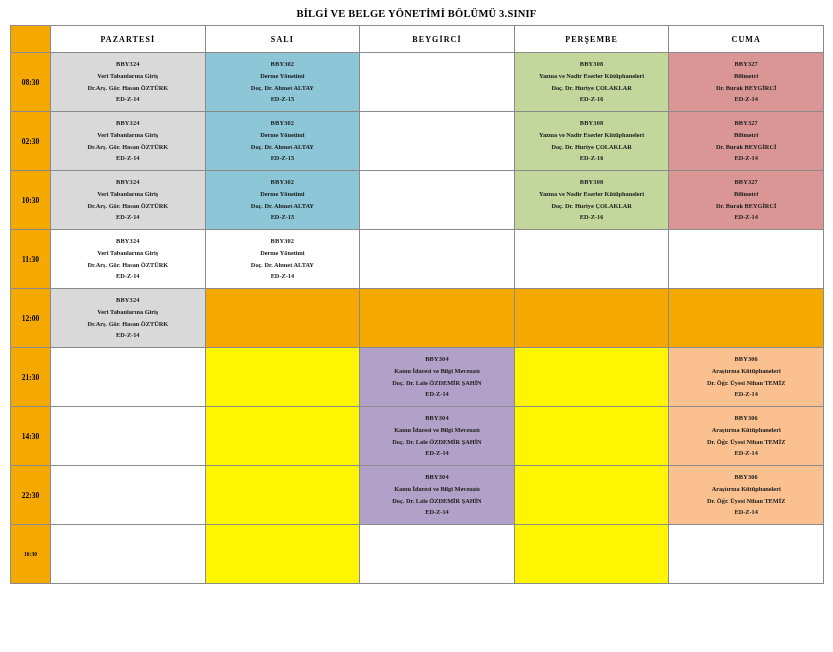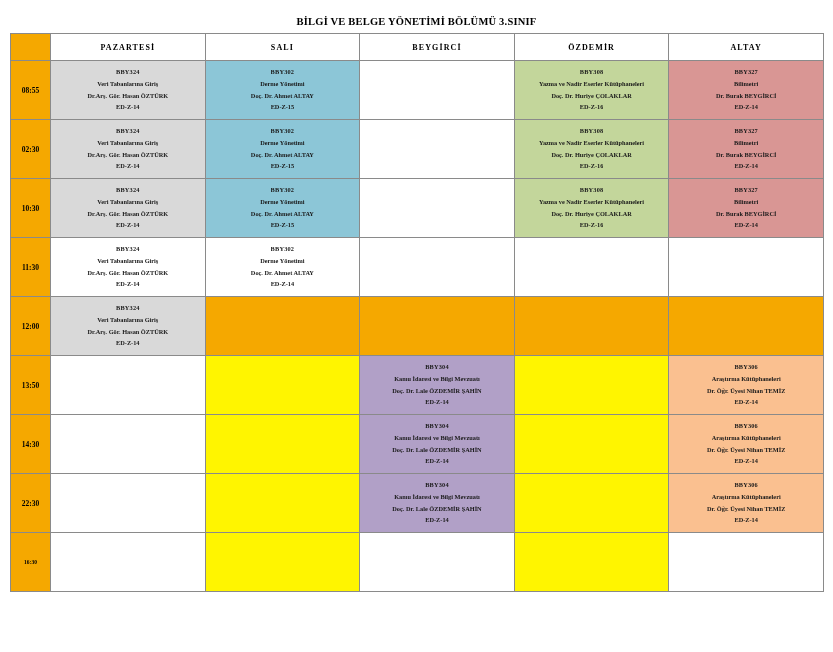--- a/index.html
+++ b/index.html
@@ -11,21 +11,21 @@
     width: 833px;
     height: 652px;
     font-family: "Liberation Serif", serif;
     overflow: hidden;
   }
   .page {
     position: relative;
     width: 833px;
     height: 516px;
     box-sizing: border-box;
-    padding: 14px 10px 8px 10px;
+    padding: 6px 10px 8px 10px;
   }
   .title {
     text-align: center;
     font-size: 10.5px;
     font-weight: bold;
     letter-spacing: 0.2px;
     margin: 2px 0 6px 0;
     color: #000;
   }
   table.schedule {
@@ -105,27 +105,27 @@
       <col class="daycol">
       <col class="daycol">
       <col class="daycol">
     </colgroup>
     <thead>
       <tr>
         <td class="corner"></td>
         <th class="dayhead">PAZARTESİ</th>
         <th class="dayhead">SALI</th>
         <th class="dayhead">BEYGİRCİ</th>
-        <th class="dayhead">ÖZDEMİR</th>
-        <th class="dayhead">ALTAY</th>
+        <th class="dayhead">PERŞEMBE</th>
+        <th class="dayhead">CUMA</th>
       </tr>
     </thead>
     <tbody id="schedule-body">
         <tr>
-          <td class="timecell">08:55</td>
+          <td class="timecell">08:30</td>
           <td class="cell" style="background: rgb(217, 217, 217);">
             <div class="cellinner">
               <span class="code">BBY324</span>
               <span>Veri Tabanlarına Giriş</span>
               <span>Dr.Arş. Gör.  Hasan ÖZTÜRK</span>
               <span>ED-Z-14</span>
             </div>
           </td>
           <td class="cell" style="background: rgb(140, 198, 215);">
             <div class="cellinner">
@@ -276,21 +276,21 @@
             <div class="cellinner empty-inner"></div>
           </td>
           <td class="cell" style="background: rgb(245, 168, 0);">
             <div class="cellinner empty-inner"></div>
           </td>
           <td class="cell" style="background: rgb(245, 168, 0);">
             <div class="cellinner empty-inner"></div>
           </td>
         </tr>
         <tr>
-          <td class="timecell">13:50</td>
+          <td class="timecell">21:30</td>
           <td class="cell" style="background: rgb(255, 255, 255);">
             <div class="cellinner empty-inner"></div>
           </td>
           <td class="cell" style="background: rgb(255, 245, 0);">
             <div class="cellinner empty-inner"></div>
           </td>
           <td class="cell" style="background: rgb(177, 160, 199);">
             <div class="cellinner">
               <span class="code">BBY304</span>
               <span>Kamu İdaresi ve Bilgi Mevzuatı</span>

